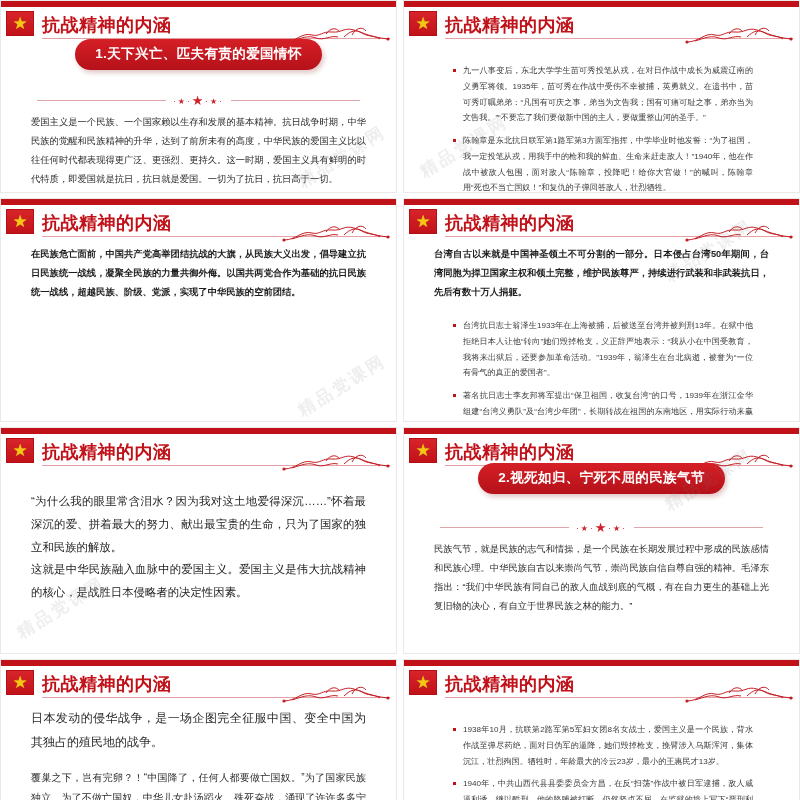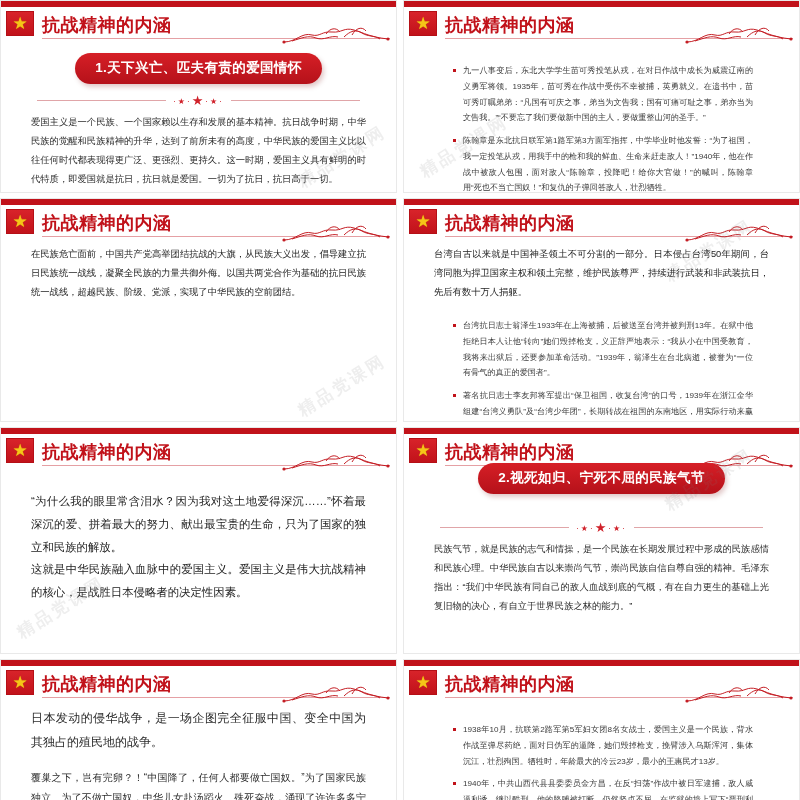--- a/index.html
+++ b/index.html
@@ -59,21 +59,21 @@
     position: absolute; left: 41px; right: 6px; bottom: 1px;
     height: 1px;
     background: #e5a0a4;
   }
   .hdr-flourish {
     position: absolute; right: 6px; bottom: -7px;
     width: 108px; height: 24px;
     opacity: .95;
   }
   
-  .pill-wrap { position: absolute; left: 0; right: 0; top: 52px; text-align: center; }
+  .pill-wrap { position: absolute; left: 0; right: 0; top: 38px; text-align: center; }
   .pill {
     display: inline-block;
     padding: 6px 20px 7px;
     background: linear-gradient(180deg,#d61f26 0%, #b5111a 100%);
     color: #fff;
     font-size: 13.5px;
     font-weight: bold;
     border-radius: 16px;
     letter-spacing: .4px;
     box-shadow: 2px 3px 5px rgba(120,0,0,.22);
@@ -98,21 +98,21 @@
   .body.after-header { top: 46px; }
   .body.after-pill  { top: 112px; }
   .para {
     font-size: 9.3px;
     line-height: 2.05;
     color: #2b2b2b;
     text-align: justify;
     text-justify: inter-ideograph;
     margin-bottom: 9px;
   }
-  .para.bold { font-weight: normal; color: #1d1d1d; }
+  .para.bold { font-weight: bold; color: #1d1d1d; }
   .para.quote { font-size: 11.4px; line-height: 2.0; color: #222; }
   ul.bullets { list-style: none; padding: 0; margin: 16px; }
   ul.bullets li {
     position: relative;
     padding-left: 13px;
     font-size: 8.1px;
     line-height: 1.95;
     color: #3a3a3a;
     text-align: justify;
     text-justify: inter-ideograph;

